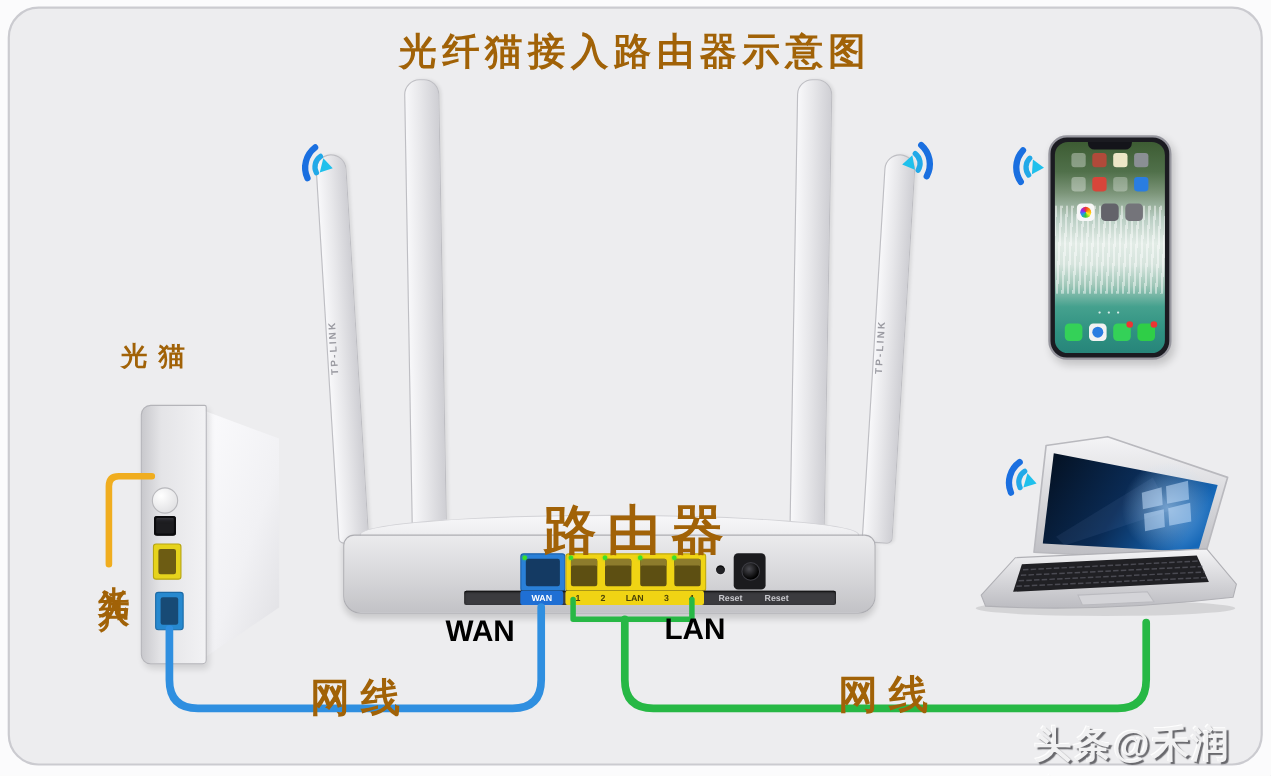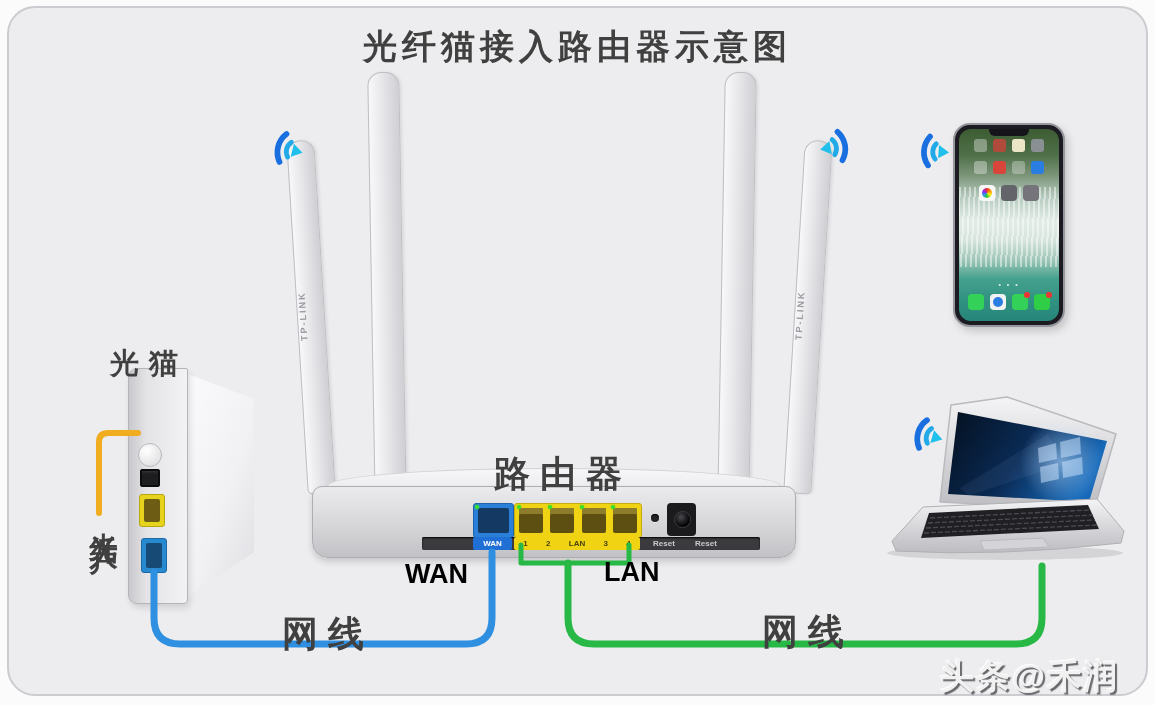--- a/index.html
+++ b/index.html
@@ -3,24 +3,24 @@
 <meta charset="utf-8">
 <style>
   html,body{margin:0;padding:0;background:#ffffff;}
   .stage{position:relative;width:1155px;height:705px;background:#fbfbfc;overflow:hidden;
          font-family:"Liberation Sans",sans-serif;}
   .card{position:absolute;left:7px;top:6px;right:7px;bottom:9px;background:#ededef;
         border:2px solid #cbcbd0;border-radius:28px;}
   .abs{position:absolute;}
 
   
-  .cn-serif{font-family:Liberation Sans, sans-serif;font-weight:bold;color:#404040;}
+  .cn-serif{font-family:Liberation Sans, sans-serif;font-weight:bold;color:#a16207;}
   .title{left:0;right:0;top:24px;text-align:center;font-size:34px;letter-spacing:5px;}
-  .modem-label{left:110px;top:308px;font-size:29px;letter-spacing:10px;margin-top:36px;}
-  .router-label{left:494px;top:450px;font-size:36px;letter-spacing:10px;}
+  .modem-label{left:110px;top:308px;font-size:24px;letter-spacing:10px;}
+  .router-label{left:494px;top:450px;font-size:48px;letter-spacing:10px;}
   .fiber-label{left:84px;top:510px;font-size:28px;writing-mode:vertical-rl;letter-spacing:4px;height:132px;}
   .pc-label{left:974px;top:582px;font-size:34px;letter-spacing:8px;}
   .cable-label{font-size:36px;letter-spacing:10px;text-align:right;}
   .cable-label.blue{left:282px;top:610px;}
   .cable-label.green{left:762px;top:608px;}
   .wanlan{font-weight:700;font-size:27px;color:#000;}
   .wan-text{left:405px;top:559px;}
   .lan-text{left:604px;top:557px;}
   .watermark{left:940px;top:654px;font-size:34px;font-weight:bold;letter-spacing:2px;
              color:#f1f1f2;text-shadow:2px 2px 1px rgba(80,80,85,.85),-1px -1px 0 rgba(255,255,255,.9);}

